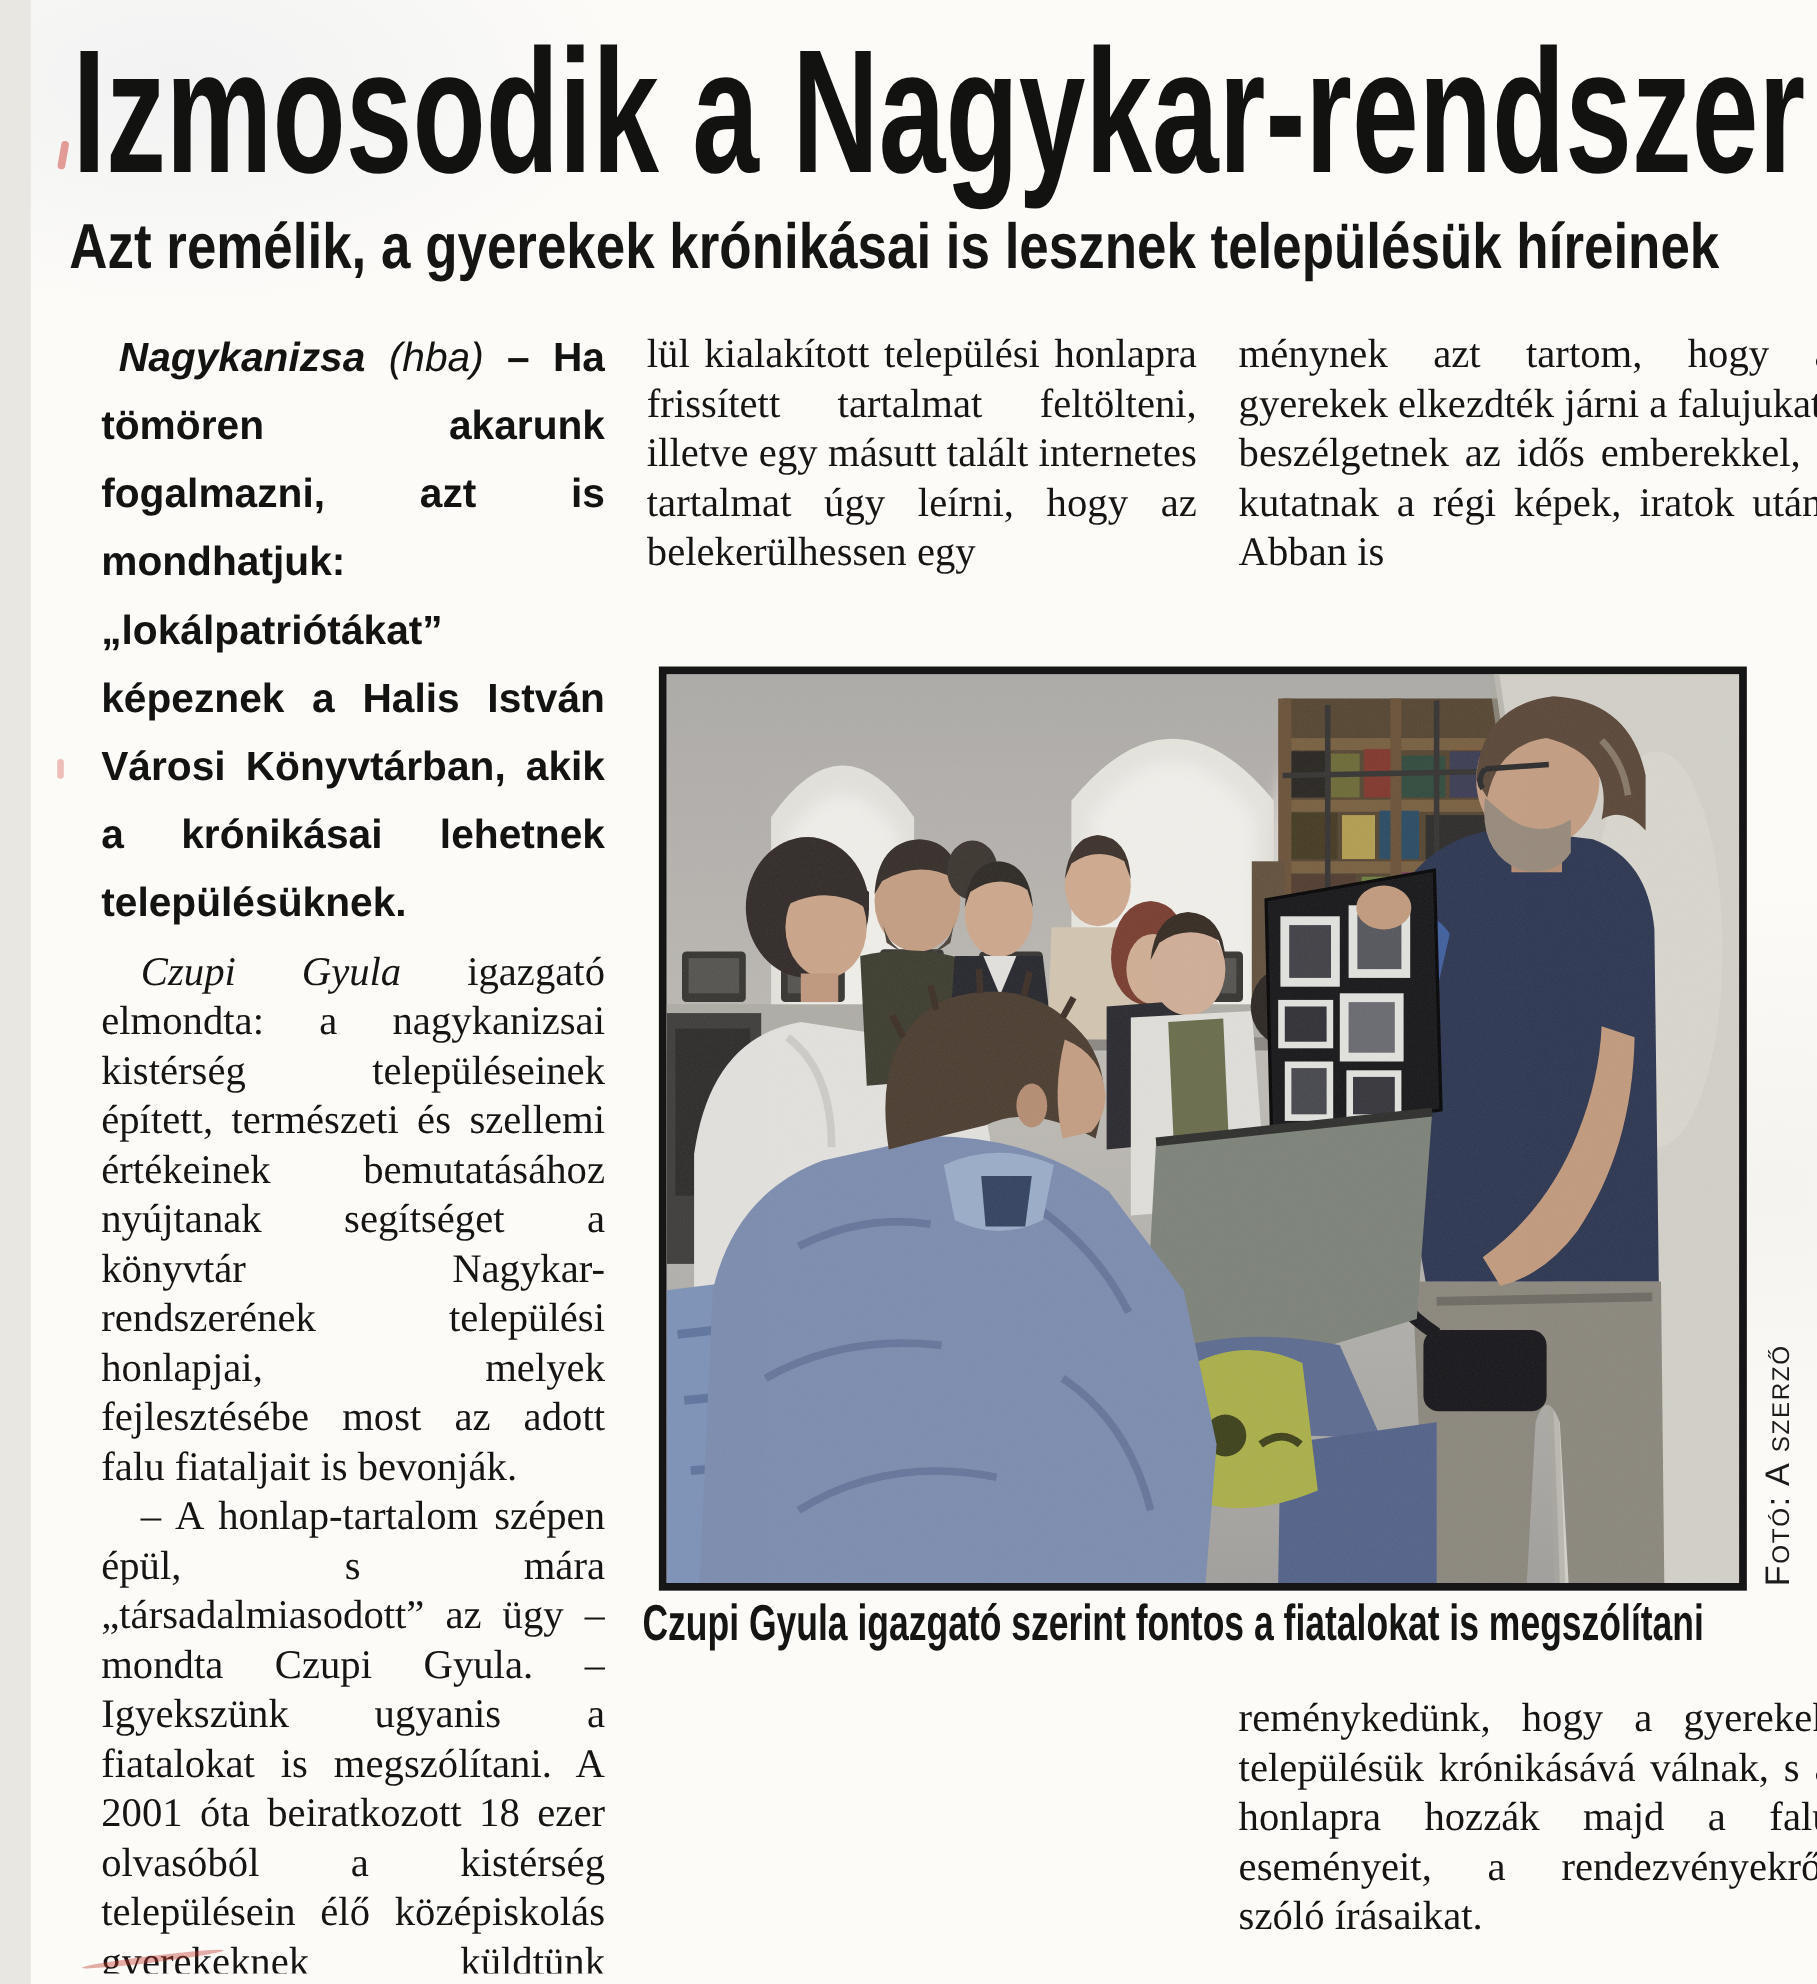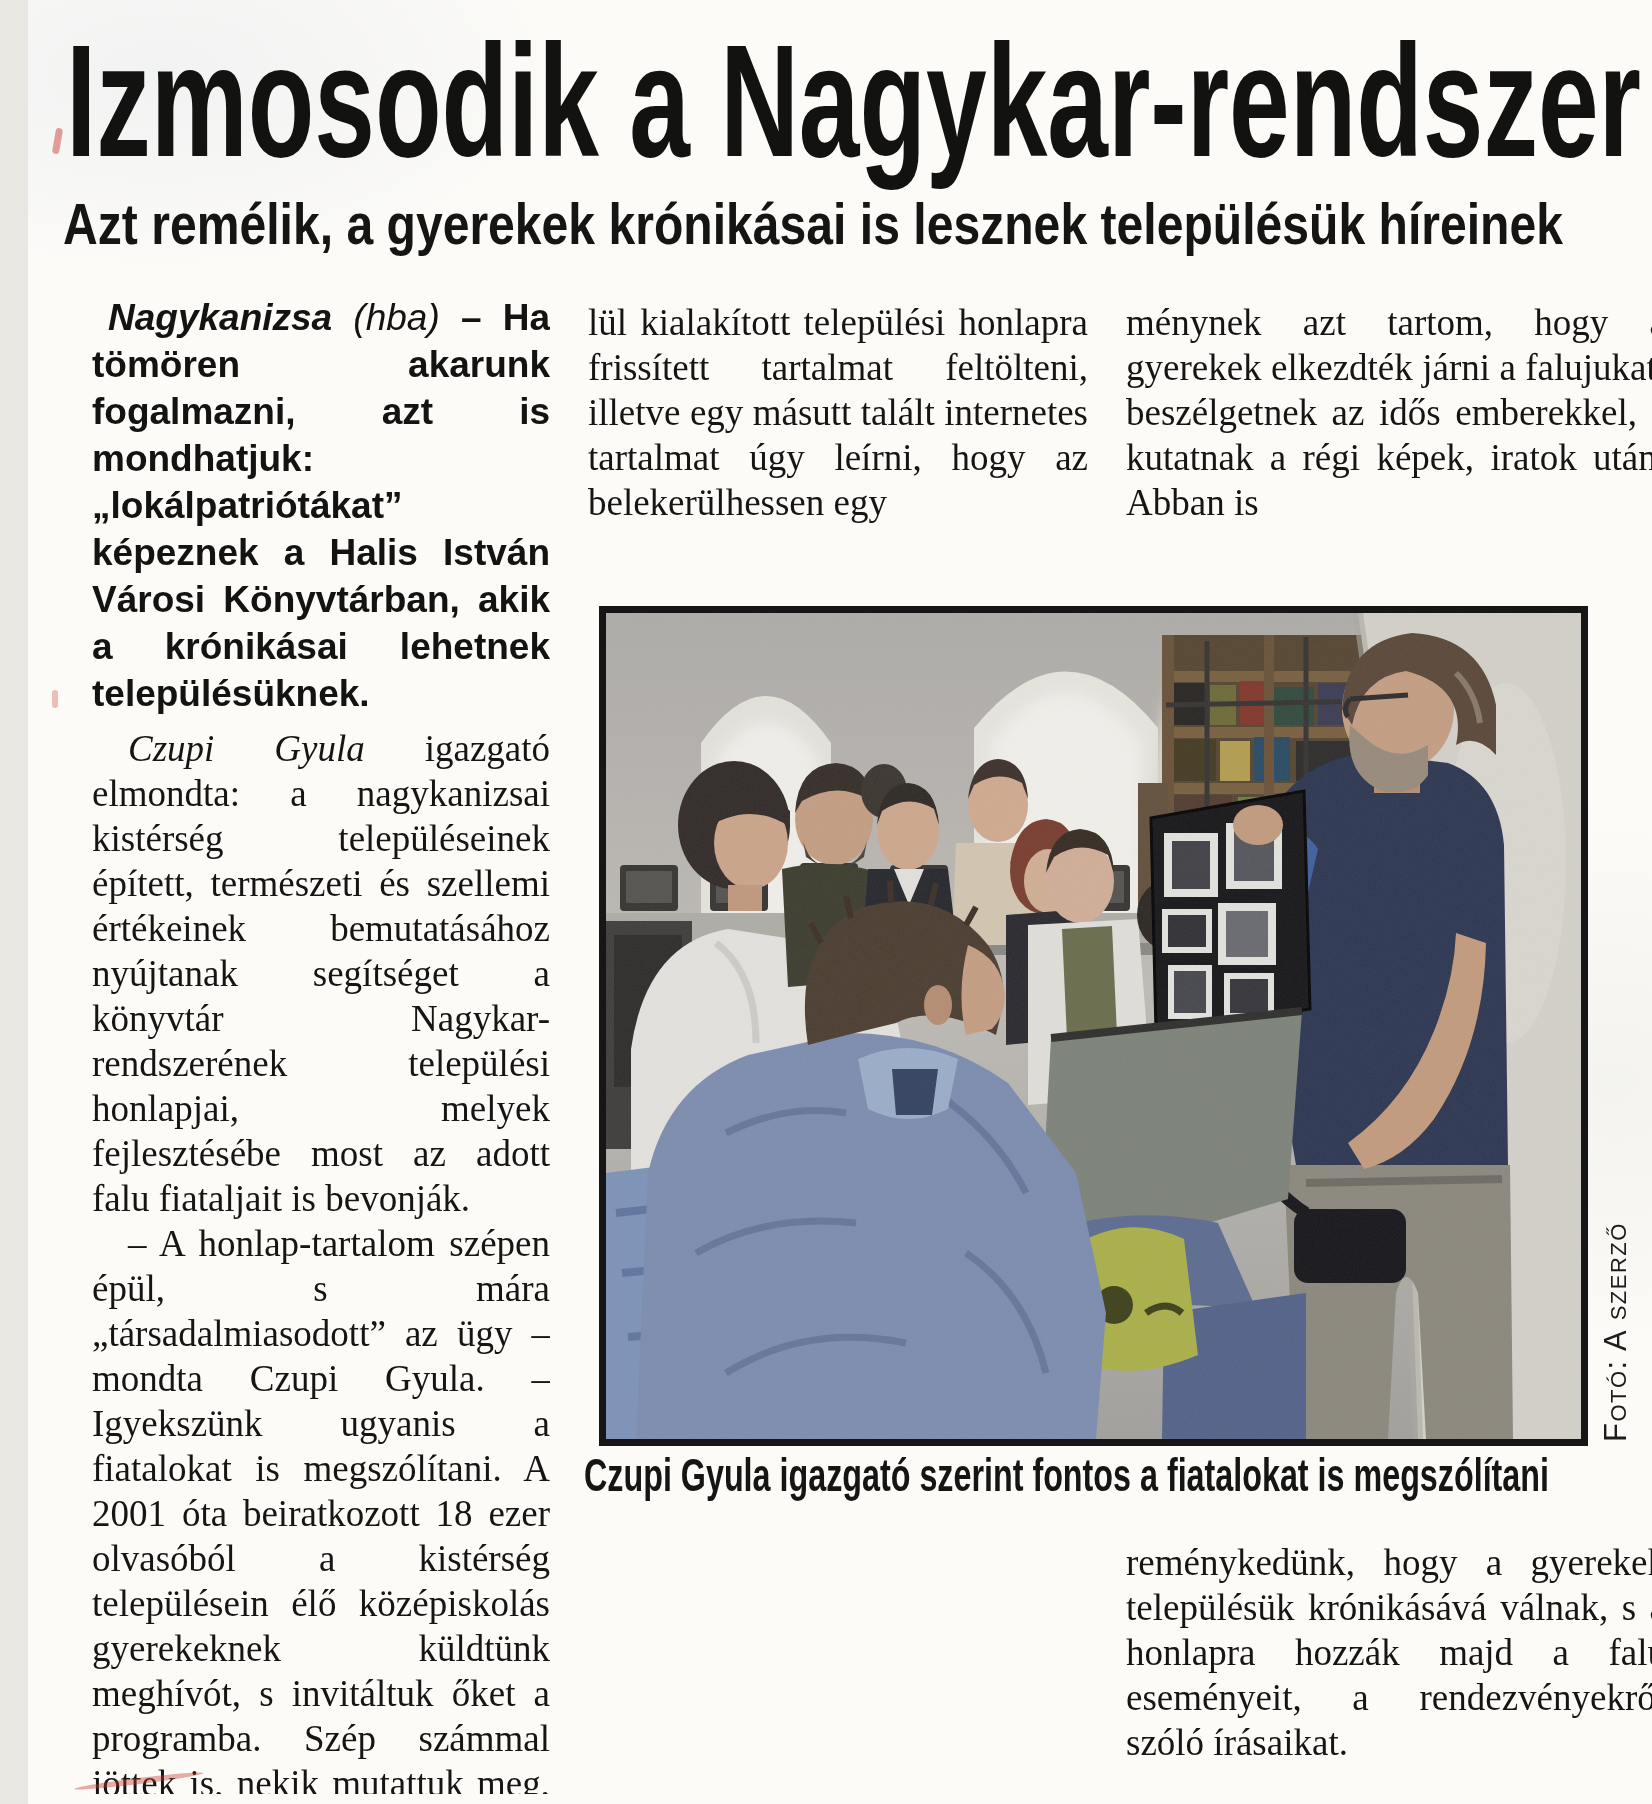--- a/index.html
+++ b/index.html
@@ -17,21 +17,21 @@
   .subheadline-svg { position:absolute; left:33px; top:176px; }
   .serif {
     font-family:"Liberation Serif", serif; font-size:37px; line-height:45px;
     text-align:justify; color:#161514; hyphens:auto; -webkit-hyphens:auto;
   }
   .col { position:absolute; }
   .col p { margin:0; }
   .col1 { left:64px; top:294px; width:458px; height:1500px; overflow:hidden; }
   .lead {
     font-family:"Liberation Sans", sans-serif; font-weight:700; font-size:37px;
-    line-height:47px; text-align:justify; color:#131312; margin:0 0 9px 0 !important;
+    line-height:62px; text-align:justify; color:#131312; margin:0 0 9px 0 !important;
     text-indent:16px; hyphens:auto;
   }
   .lead .loc { font-style:italic; }
   .lead .byline { font-weight:400; font-style:italic; }
   .indent { text-indent:36px; }
   .col2top { left:560px; top:300px; width:500px; height:252px; overflow:hidden; }
   .col3top { left:1098px; top:300px; width:540px; height:252px; overflow:hidden; }
   .col2bot { left:560px; top:1540px; width:500px; height:250px; overflow:hidden; }
   .col3bot { left:1098px; top:1540px; width:540px; height:250px; overflow:hidden; }
   .photo {

